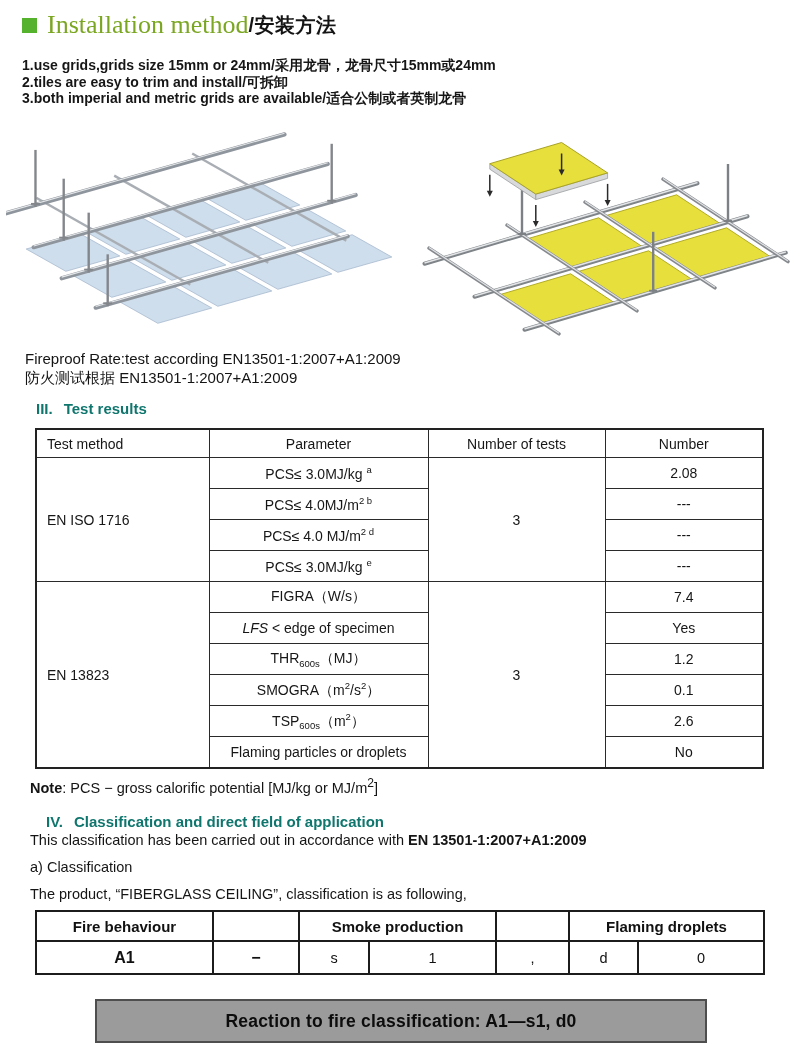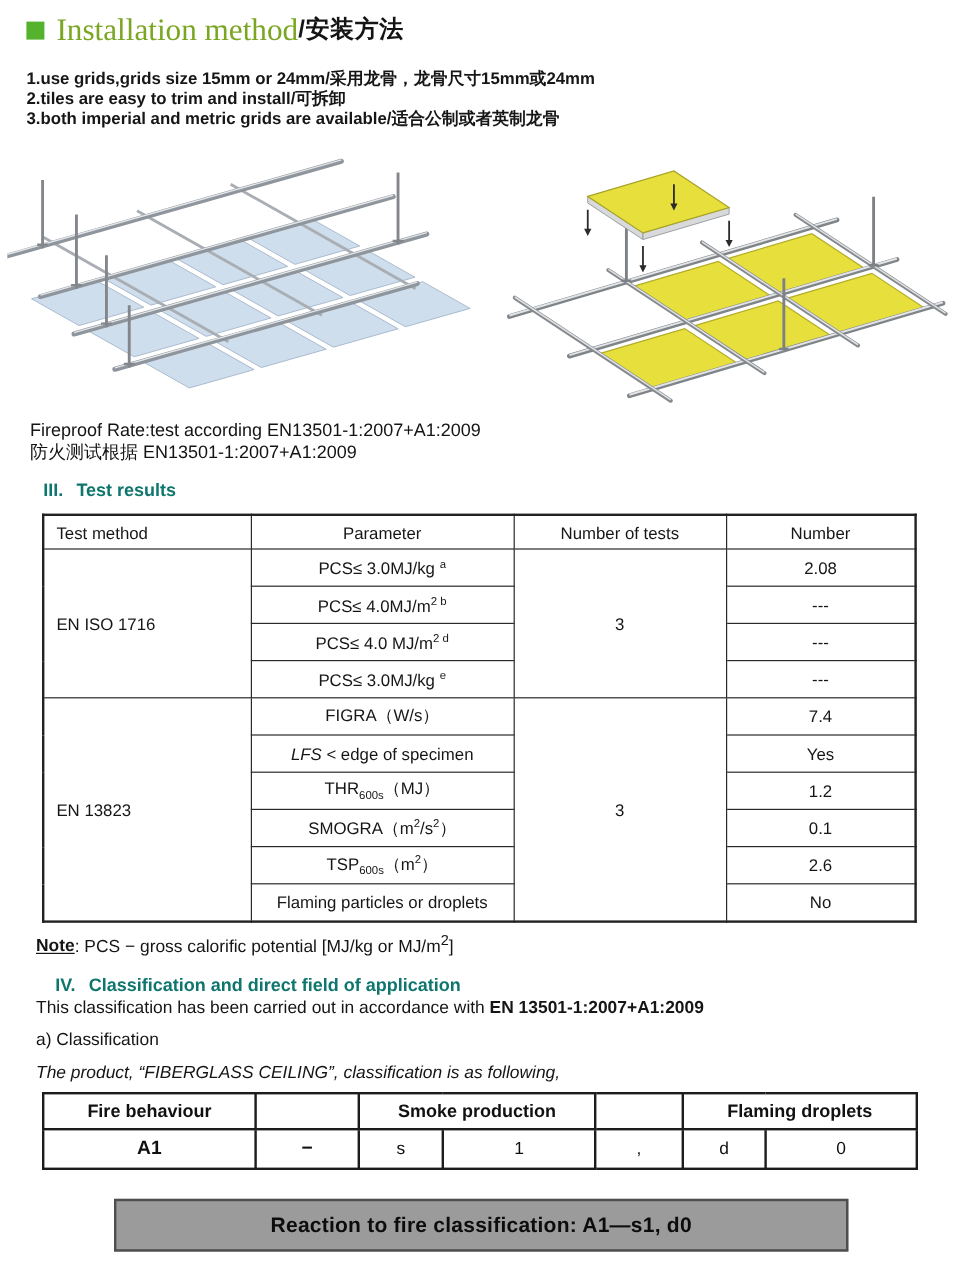--- a/index.html
+++ b/index.html
@@ -22,24 +22,24 @@
   
   .fireproof{position:absolute;left:25px;top:349px;font-size:15px;line-height:19px;color:#141414;}
   
   .sec-heading{position:absolute;font-size:15px;font-weight:bold;color:#0f766e;}
   .sec-heading .num{margin-right:11px;}
   .sec3{left:36px;top:400px;}
   .sec4{left:46px;top:813px;}
   .para{position:absolute;font-size:14.5px;color:#151515;}
   .p-body{left:30px;top:832px;}
   .p-a{left:30px;top:859px;}
-  .p-product{left:30px;top:886px;font-style:italic;}
+  .p-product{left:30px;top:886px;}
   
   .note{position:absolute;left:30px;top:776px;font-size:14.5px;color:#151515;}
-  .note .lbl{font-weight:bold;text-decoration:underline;}
+  .note .lbl{font-weight:bold;}
   
   .t1-wrap{position:absolute;left:35px;top:428px;}
   table.t1{border-collapse:collapse;table-layout:fixed;width:727px;font-size:14px;color:#161616;border:2px solid #222;}
   table.t1 th,table.t1 td{border:1px solid #2a2a2a;text-align:center;padding:0;font-weight:normal;}
   table.t1 th{height:27px;}
   table.t1 td{height:30px;}
   table.t1 .left{text-align:left;padding-left:10px;}
   table.t1 sup{font-size:9.5px;}
   table.t1 sub{font-size:9.5px;}
   

